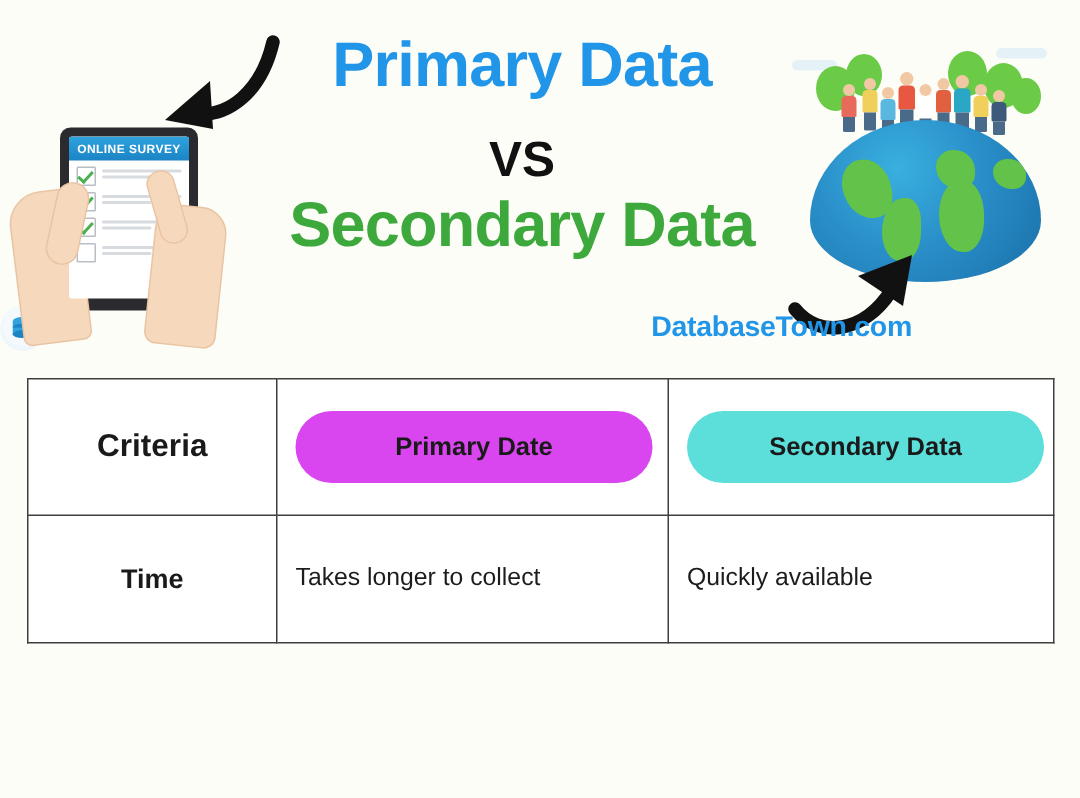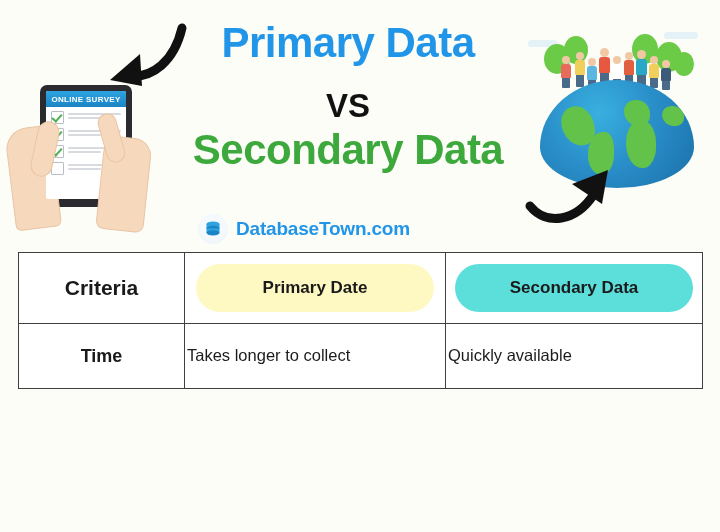--- a/index.html
+++ b/index.html
@@ -53,25 +53,25 @@
     letter-spacing: -0.5px;
     line-height: 1.0;
     margin-top: 5px;
     white-space: nowrap;
   }
 
   
   #brand {
     position: absolute;
     left: 0;
-    top: 214px;
+    top: 204px;
     width: 608px;
     display: flex;
     align-items: center;
-    justify-content: center;
+    justify-content: space-between;
     gap: 8px;
   }
   #brand-badge {
     width: 30px;
     height: 30px;
     border-radius: 50%;
     background: radial-gradient(circle at 50% 45%, #f3f9fd 55%, #e4f0f8 100%);
     display: flex;
     align-items: center;
     justify-content: center;
@@ -284,21 +284,21 @@
   }
   table.compare {
     border-collapse: collapse;
     table-layout: fixed;
     width: 684px;
     background: #ffffff;
   }
   table.compare td {
     border: 1.5px solid #3f3f3f;
     vertical-align: middle;
-    padding: 2px;
+    padding: 12px;
   }
   .col-criteria { width: 166px; }
   .col-primary  { width: 261px; }
   .col-secondary{ width: 257px; }
 
   
   .hdr-row td { height: 66px; }
   .hdr-criteria {
     text-align: center;
     font-size: 21px;
@@ -311,21 +311,21 @@
     border-radius: 26px;
     display: flex;
     align-items: center;
     justify-content: center;
     font-size: 17px;
     font-weight: bold;
     color: #1a1a1a;
   }
   .pill-primary {
     width: 238px;
-    background: #fef9c3;
+    background: #d946ef;
   }
   .pill-secondary {
     width: 238px;
     background: #5cdedb;
   }
 
   
   .body-row td { height: 77px; }
   .row-last td { height: 60px; }
   .cell-criteria {

